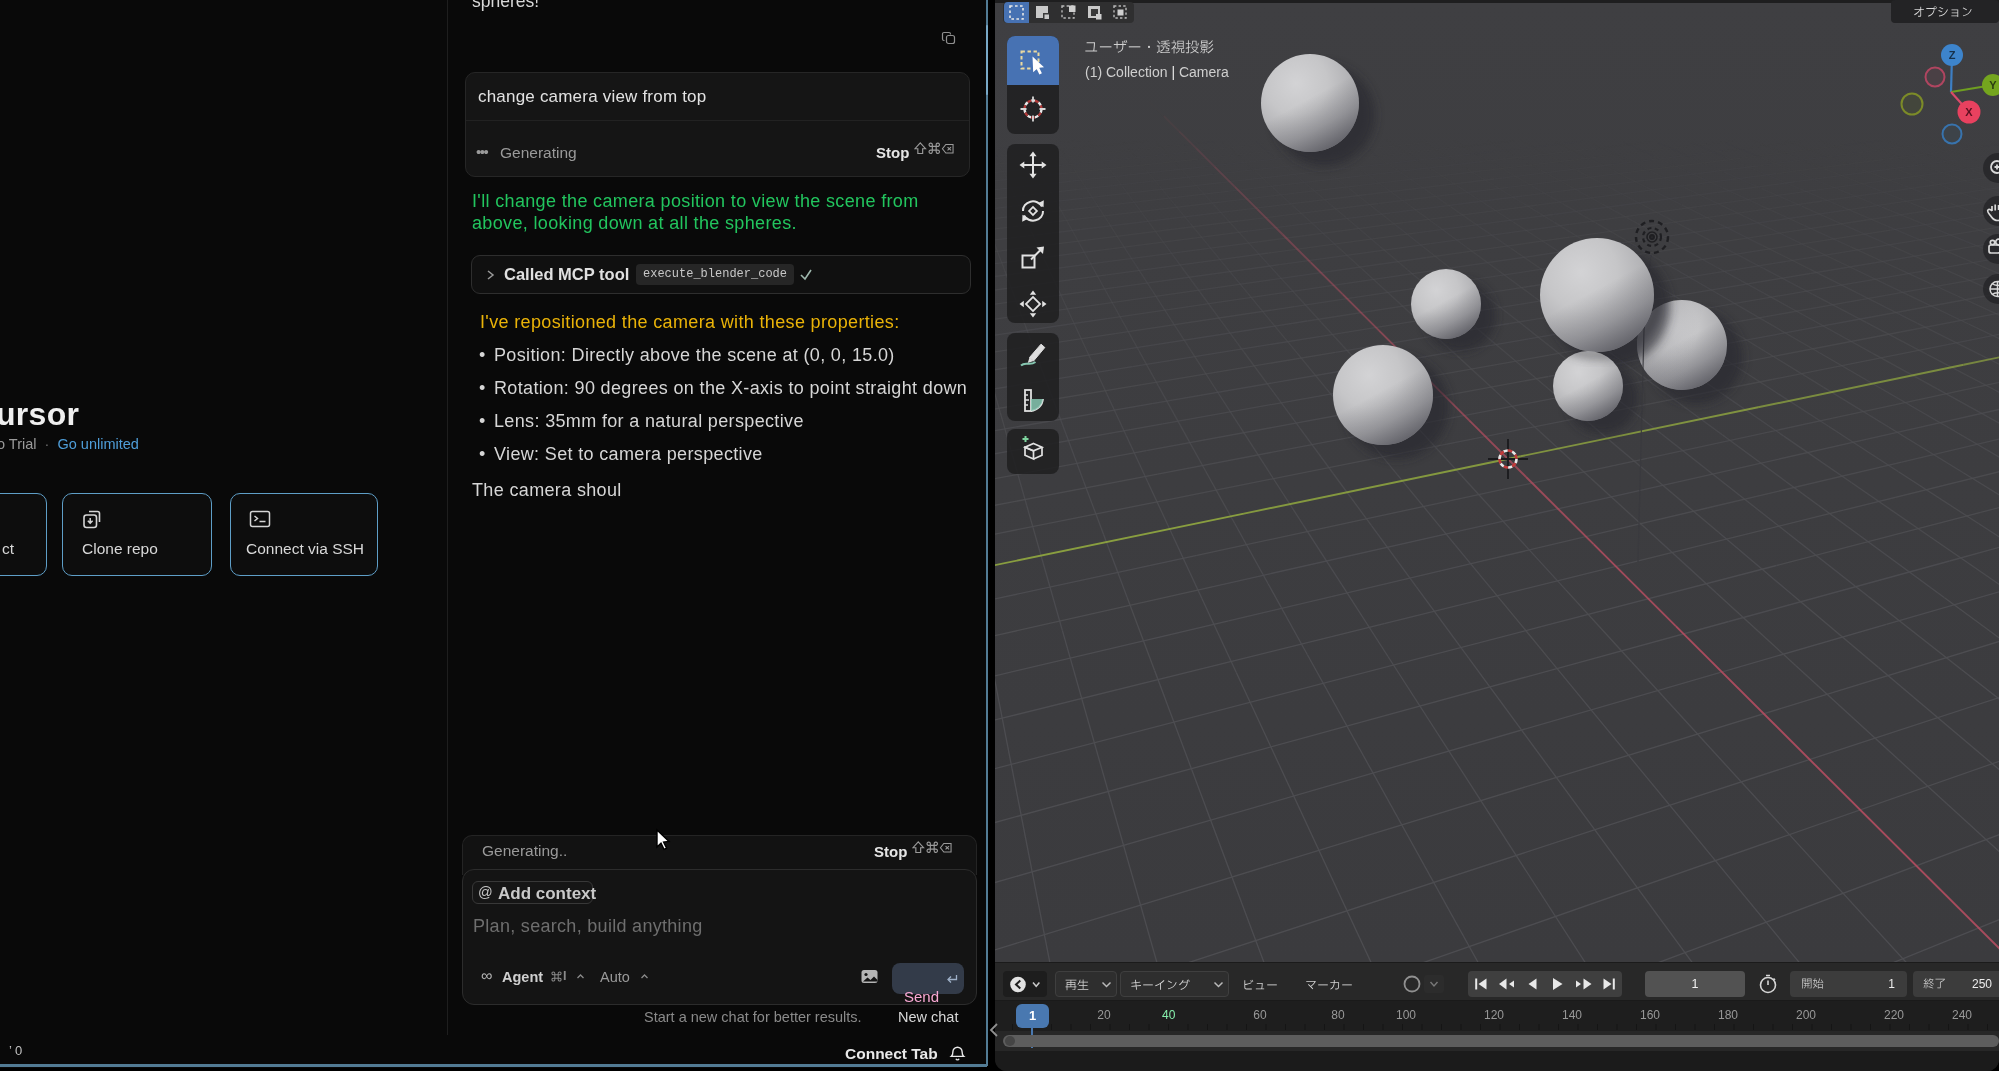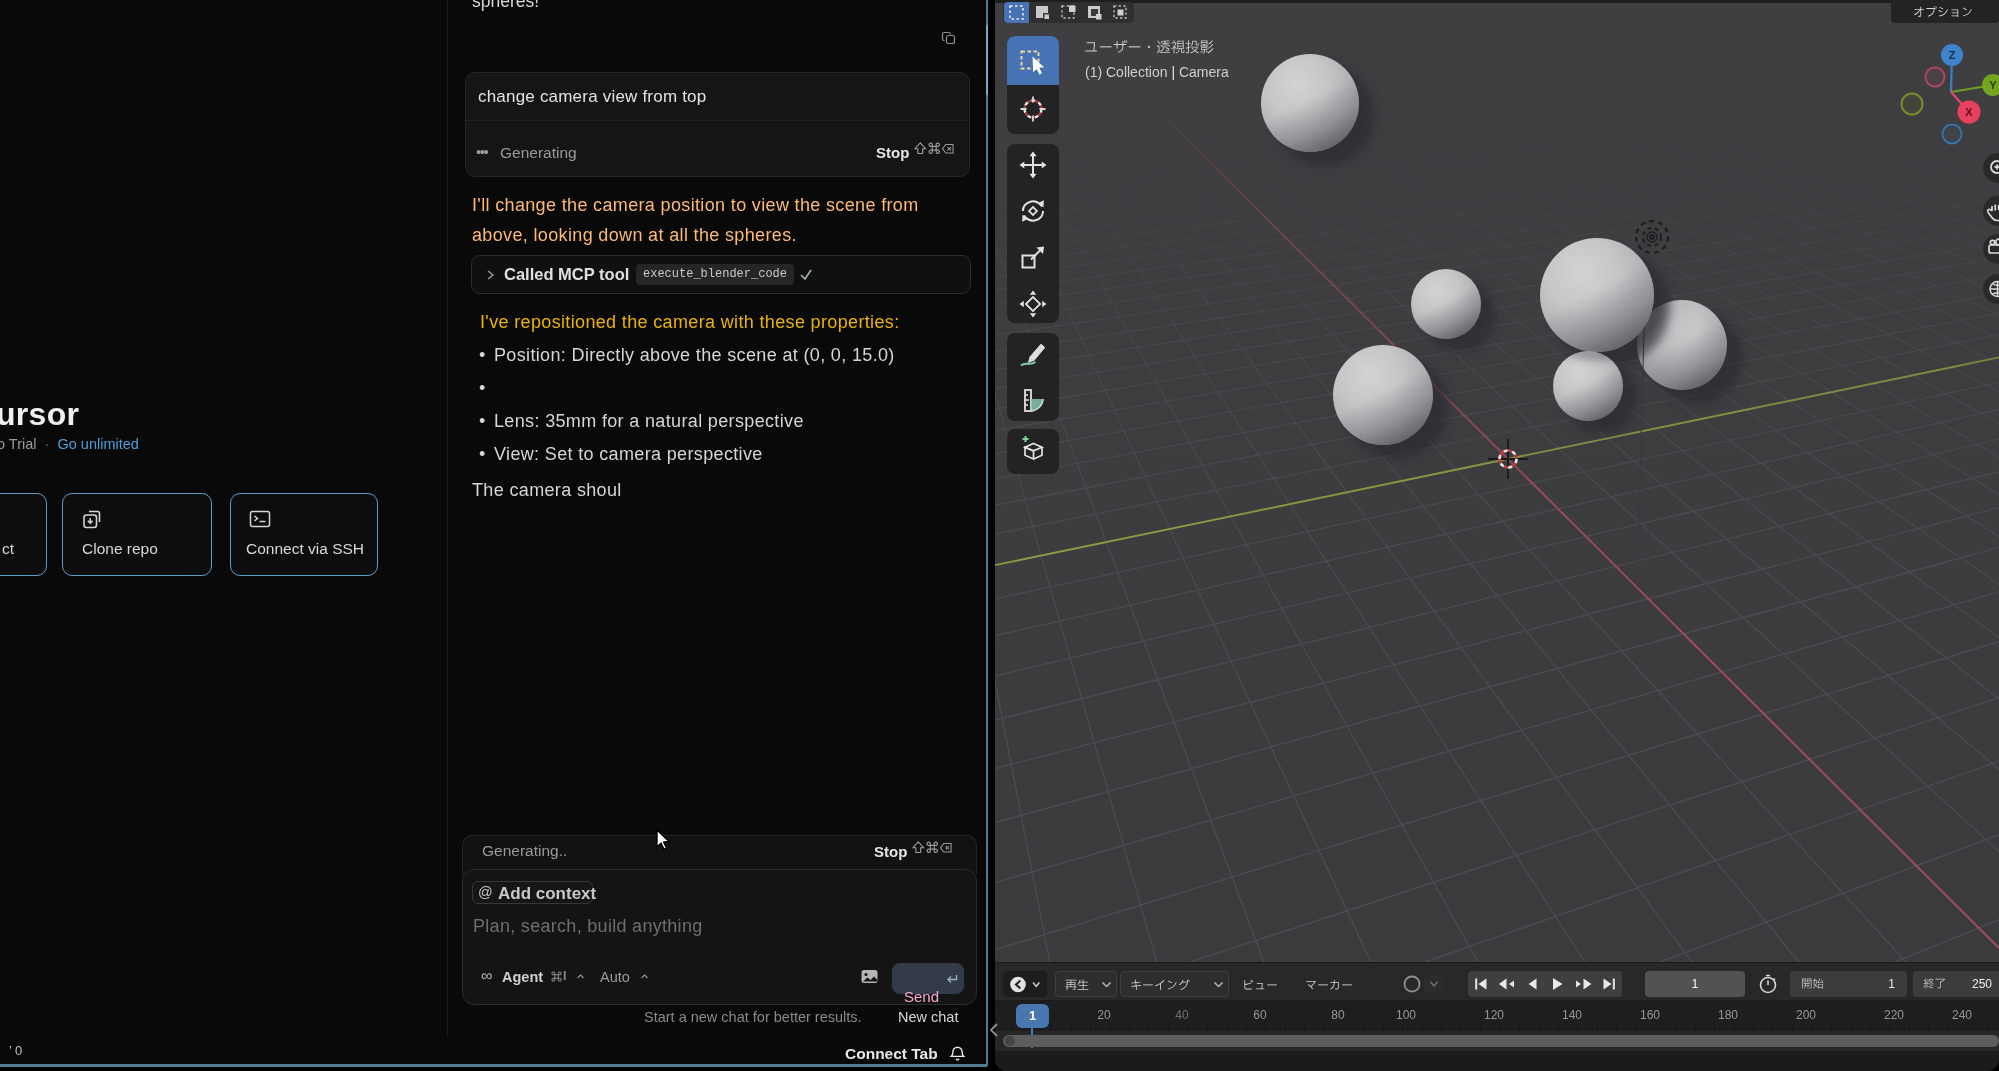--- a/index.html
+++ b/index.html
@@ -48,34 +48,35 @@
     </svg>
 <svg style="position:absolute;left:928px;top:142px;" width="12.5" height="12.5" viewBox="0 0 12.5 12.5">
       <path d="M4.5 4.5h4v4h-4z M4.5 4.5H3A1.7 1.7 0 1 1 4.5 2.8z M8.5 4.5H10A1.7 1.7 0 1 0 8.5 2.8z M4.5 8.5H3A1.7 1.7 0 1 0 4.5 10.2z M8.5 8.5H10A1.7 1.7 0 1 1 8.5 10.2z" fill="none" stroke="#9a9a9a" stroke-width="1.2" transform="scale(0.9615384615384616)"></path>
     </svg>
 <svg style="position:absolute;left:941px;top:142px;" width="13.5" height="13.5" viewBox="0 0 13.5 13.5">
       <g transform="scale(0.9642857142857143)" fill="none" stroke="#9a9a9a" stroke-width="1.1">
         <path d="M5 2.5h7.5v9H5L1.5 7z"></path>
         <path d="M6.8 5.2l3.6 3.6M10.4 5.2L6.8 8.8"></path>
       </g>
     </svg>
-<div class="abs" style="left:472px;top:190px;width:540px;font-size:18px;letter-spacing:0.35px;line-height:30px;color:#fdba74">I'll change the camera position to view the scene from<br>above, looking down at all the spheres.</div>
+<div class="abs" style="left:472px;top:190px;width:540px;font-size:18px;letter-spacing:0.35px;line-height:22px;color:#22c55e">I'll change the camera position to view the scene from<br>above, looking down at all the spheres.</div>
 <div class="abs" style="left:471px;top:255px;width:500px;height:39px;background:#101010;border:1px solid #2e2e2e;border-radius:9px"></div>
 <svg style="position:absolute;left:484px;top:269px;" width="12" height="12" viewBox="0 0 12 12">
       <path d="M4 2l5 4-5 4" fill="none" stroke="#9a9a9a" stroke-width="1.5" transform="scale(1.0)"></path>
     </svg>
 <div class="abs" style="left:504px;top:265px;font-size:16.5px;font-weight:700;color:#e0e0e0">Called MCP tool</div>
 <div class="abs" style="left:636px;top:264px;height:21px;padding:0 7px;background:#262626;border-radius:4px;font-family:'Liberation Mono',monospace;font-size:12px;line-height:21px;color:#c8c8c8">execute_blender_code</div>
 <svg style="position:absolute;left:799px;top:267px;" width="14" height="14" viewBox="0 0 14 14">
       <path d="M2 8l4 4 6-9" fill="none" stroke="#9fb8ae" stroke-width="1.6" transform="scale(1.0)"></path>
     </svg>
 <div class="abs" style="left:480px;top:312px;font-size:18px;letter-spacing:0.35px;color:#eab308">I've repositioned the camera with these properties:</div>
 <div class="abs" style="left:479px;top:345px;font-size:18px;color:#d6d6d6">•</div>
 <div class="abs" style="left:494px;top:345px;font-size:18px;letter-spacing:0.35px;color:#d6d6d6">Position: Directly above the scene at (0, 0, 15.0)</div>
 <div class="abs" style="left:479px;top:378px;font-size:18px;color:#d6d6d6">•</div>
+<div class="abs" style="left:494px;top:378px;font-size:18px;letter-spacing:0.35px;color:#d6d6d6">Rotation: 90 degrees on the X-axis to point straight down</div>
 <div class="abs" style="left:479px;top:411px;font-size:18px;color:#d6d6d6">•</div>
 <div class="abs" style="left:494px;top:411px;font-size:18px;letter-spacing:0.35px;color:#d6d6d6">Lens: 35mm for a natural perspective</div>
 <div class="abs" style="left:479px;top:444px;font-size:18px;color:#d6d6d6">•</div>
 <div class="abs" style="left:494px;top:444px;font-size:18px;letter-spacing:0.35px;color:#d6d6d6">View: Set to camera perspective</div>
 <div class="abs" style="left:472px;top:480px;font-size:18px;letter-spacing:0.35px;color:#d6d6d6">The camera shoul</div>
 <div class="abs" style="left:462px;top:835px;width:515px;height:40px;background:#121212;border:1px solid #242424;border-radius:10px 10px 0 0;border-bottom:none"></div>
 <div class="abs" style="left:482px;top:842px;font-size:15.5px;color:#9a9a9a">Generating..</div>
 <div class="abs" style="left:874px;top:843px;font-size:15px;font-weight:600;color:#e5e5e5">Stop</div>
 <svg style="position:absolute;left:912px;top:841px;" width="12.5" height="12.5" viewBox="0 0 12.5 12.5">
       <path d="M6.5 1L12 7H9v5H4V7H1z" fill="none" stroke="#9a9a9a" stroke-width="1.2" transform="scale(0.9615384615384616)"></path>
@@ -1097,21 +1098,21 @@
 <div class="abs" style="left:865px;top:977px;width:35px;text-align:right;font-size:12px;color:#ececec">1</div>
 <div class="abs" style="left:918px;top:971px;width:100px;height:26px;background:#3c3c3c;border-radius:4px"></div>
 <svg style="position:absolute;left:928px;top:975.1px;" width="23" height="17" viewBox="0 -12.88 23.0 17.2">
       <g fill="#c9c9c9" stroke="#c9c9c9" stroke-width="0.25">
         <path transform="translate(0.0,0) scale(0.01150,-0.01150)" d="M286 341V-74H226V336Q166 331 35 325L29 383Q107 385 146 387Q185 434 222 490Q148 576 53 656L89 701Q123 671 141 654Q200 743 237 840L291 815Q244 707 182 615Q227 570 254 538Q314 631 365 732L417 703Q319 518 216 391Q316 398 393 407Q374 460 352 503L401 523Q446 432 481 318L430 298L412 355Q333 345 286 341ZM961 335 932 280Q799 348 700 430Q619 364 514 307L483 359Q577 408 653 470Q582 537 533 609Q497 566 454 526L418 571Q481 628 527.5 697.5Q574 767 596 838L655 830Q641 786 622 747H901V701Q864 582 745 469Q840 395 961 335ZM698 508Q799 601 831 691H591Q580 672 569 657Q622 575 698 508ZM615 316Q668 293 731.0 259.0Q794 225 849 188L818 136Q767 171 702.5 206.0Q638 241 582 266ZM386 271Q433 156 461 33L406 12Q375 153 336 254ZM36 6Q95 116 120 267L173 255Q145 83 88 -27ZM500 132Q597 103 702.5 62.0Q808 21 894 -19L873 -78Q656 22 476 74Z"></path>
         <path transform="translate(11.5,0) scale(0.01150,-0.01150)" d="M255 -45 240 20H481V512Q586 550 677.0 605.0Q768 660 818 715H85V780H912V725Q861 652 767.0 587.0Q673 522 549 468V35Q549 -8 530.0 -26.5Q511 -45 469 -45Z"></path>
       </g>
     </svg>
 <div class="abs" style="left:955px;top:977px;width:42px;text-align:right;font-size:12px;color:#ececec">250</div>
 <div class="abs" style="left:89px;top:1008px;width:40px;text-align:center;font-size:12px;color:#989898">20</div>
-<div class="abs" style="left:167px;top:1008px;width:40px;text-align:center;font-size:12px;color:#737373">40</div>
+<div class="abs" style="left:167px;top:1008px;width:40px;font-size:12px;color:#86efac">40</div>
 <div class="abs" style="left:245px;top:1008px;width:40px;text-align:center;font-size:12px;color:#989898">60</div>
 <div class="abs" style="left:323px;top:1008px;width:40px;text-align:center;font-size:12px;color:#989898">80</div>
 <div class="abs" style="left:401px;top:1008px;width:40px;text-align:left;font-size:12px;color:#989898">100</div>
 <div class="abs" style="left:479px;top:1008px;width:40px;text-align:center;font-size:12px;color:#989898">120</div>
 <div class="abs" style="left:557px;top:1008px;width:40px;text-align:center;font-size:12px;color:#989898">140</div>
 <div class="abs" style="left:635px;top:1008px;width:40px;text-align:center;font-size:12px;color:#989898">160</div>
 <div class="abs" style="left:713px;top:1008px;width:40px;text-align:center;font-size:12px;color:#989898">180</div>
 <div class="abs" style="left:791px;top:1008px;width:40px;text-align:center;font-size:12px;color:#989898">200</div>
 <div class="abs" style="left:869px;top:1008px;width:40px;text-align:right;font-size:12px;color:#989898">220</div>
 <div class="abs" style="left:947px;top:1008px;width:40px;text-align:center;font-size:12px;color:#989898">240</div>

